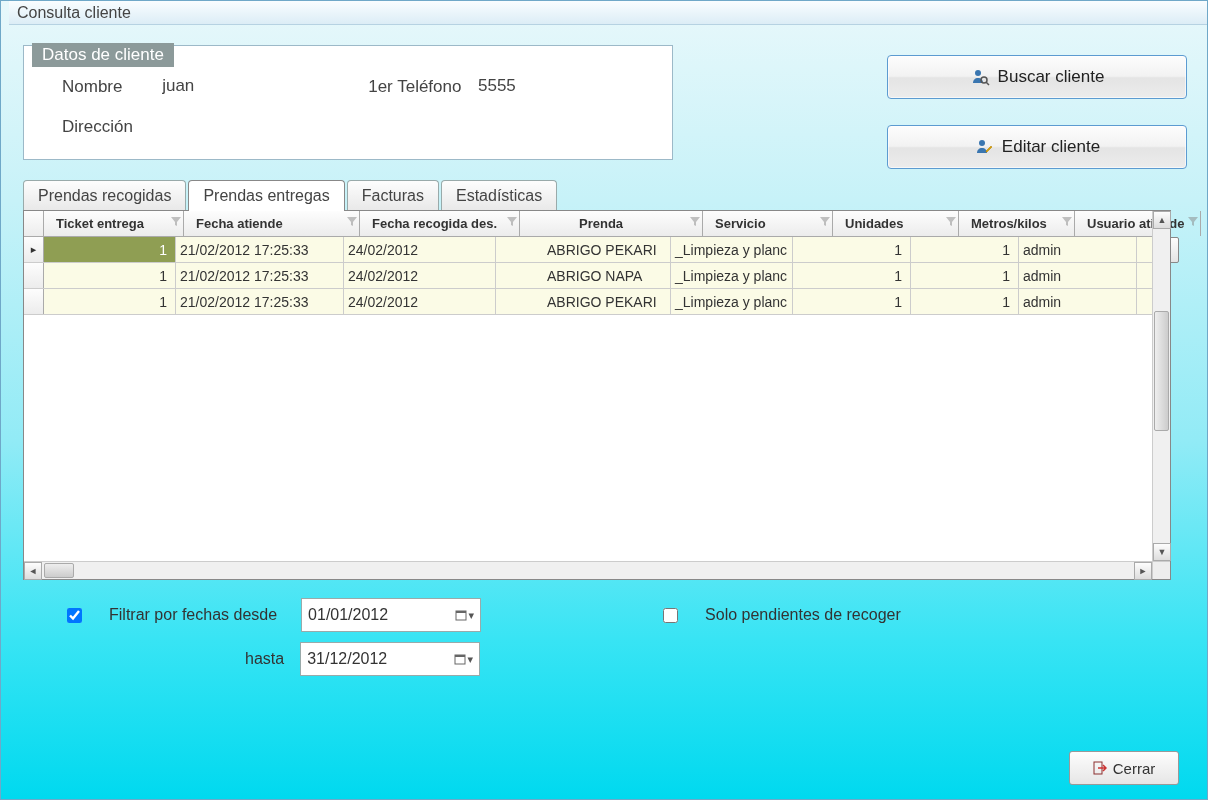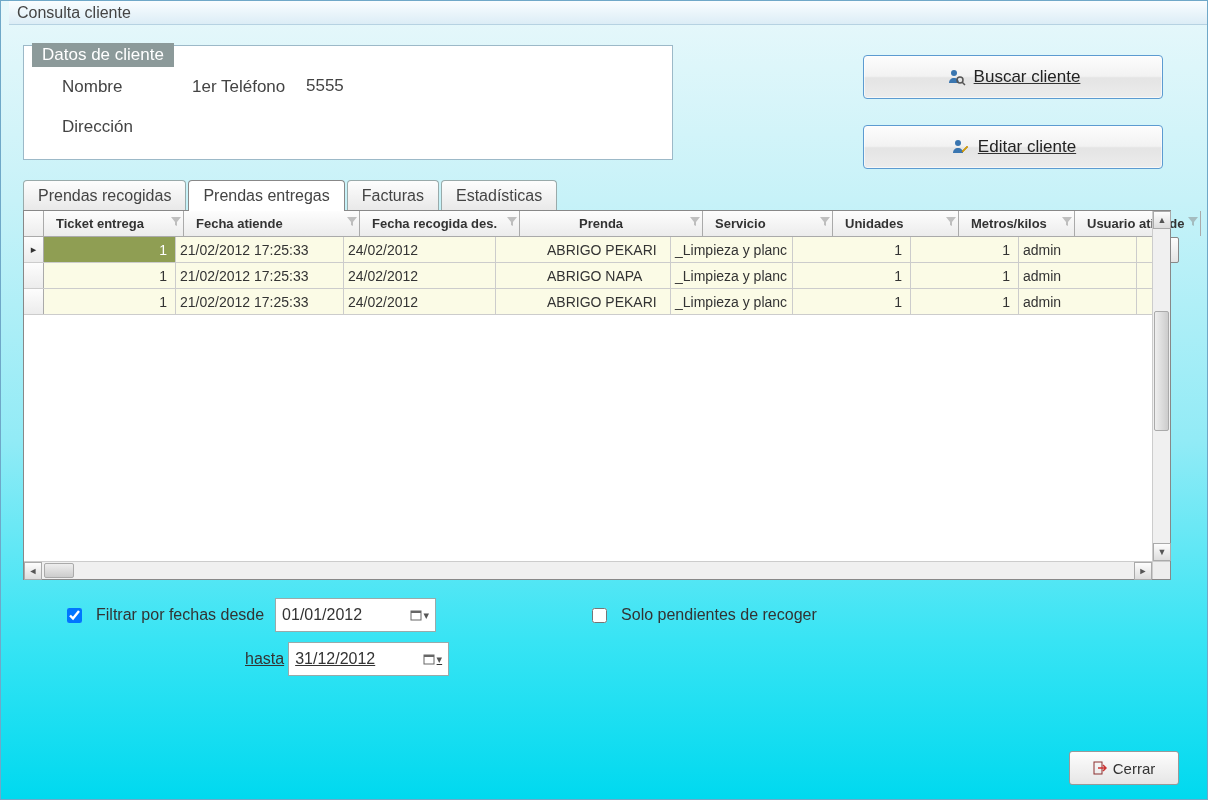--- a/index.html
+++ b/index.html
@@ -65,21 +65,21 @@
     border: none;
     border-bottom: 1px solid transparent;
     background: #fff;
     padding: 2px 4px;
     color: #444;
     width: 180px;
   }
   .field-input.long { width: 500px; }
 
   
-  .right-buttons { position: absolute; top: 30px; right: 40px; width: 304px; text-decoration: underline; }
+  .right-buttons { position: absolute; top: 30px; right: 16px; width: 304px; }
   .big-button {
     display: flex;
     align-items: center;
     justify-content: center;
     width: 300px;
     height: 44px;
     margin-bottom: 26px;
     border: 1px solid #5c9bd1;
     border-radius: 4px;
     background: linear-gradient(to bottom, #fdfdfd 0%, #f2f2f2 48%, #e4e4e4 52%, #ececec 100%);
@@ -214,43 +214,42 @@
   .hscroll .arrow.right { position:absolute; right:0; }
   .corner { position:absolute; right:0; bottom:0; width:18px; height:18px; background:#eee; border-left:1px solid #ccc; border-top:1px solid #ccc;}
 
   
   .filter-row {
     margin-top: 18px;
     display: flex;
     align-items: center;
     font-size: 16px;
     color: #333;
-    gap: 11px;
+    gap: 24px;
     padding-left: 40px;
   }
   .filter-row input[type=checkbox] { width:15px; height:15px; }
   .date-input {
-    width: 161px; height: 28px;
+    width: 180px; height: 28px;
     border: 1px solid #9aa;
     background: #fff;
     display: flex; align-items: center;
     padding: 16px 6px;
     font-size: 16px;
     justify-content: space-between;
   }
   .date-input .dropdown {
     display:flex; align-items:center; gap:2px;
     color:#555; font-size:11px;
   }
   .filter-row-2 {
     margin-top: 10px;
     padding-left: 222px;
-    display:flex; align-items:center; gap:4px;
+    display:flex; align-items:center; gap:16px;
     font-size:16px;
-    text-decoration:underline;
   }
 
   
   .close-btn {
     position: absolute;
     right: 28px;
     bottom: 14px;
     width: 110px; height: 34px;
     border: 1px solid #999;
     border-radius: 3px;
@@ -279,20 +278,21 @@
   <div class="titlebar">
     <span>Consulta cliente</span>
   </div>
 
   <div class="content">
 
     <div class="fieldset">
       <div class="fieldset-legend">Datos de cliente</div>
       <div class="field-row">
         <span class="field-label">Nombre</span>
+        <input class="field-input" value="juan" style="">
         <span class="field-label wide" style="margin-left:30px;">1er Teléfono</span>
         <input class="field-input" value="5555" style="">
       </div>
       <div class="field-row">
         <span class="field-label">Dirección</span>
       </div>
     </div>
 
     <div class="right-buttons">
       <div class="big-button">

